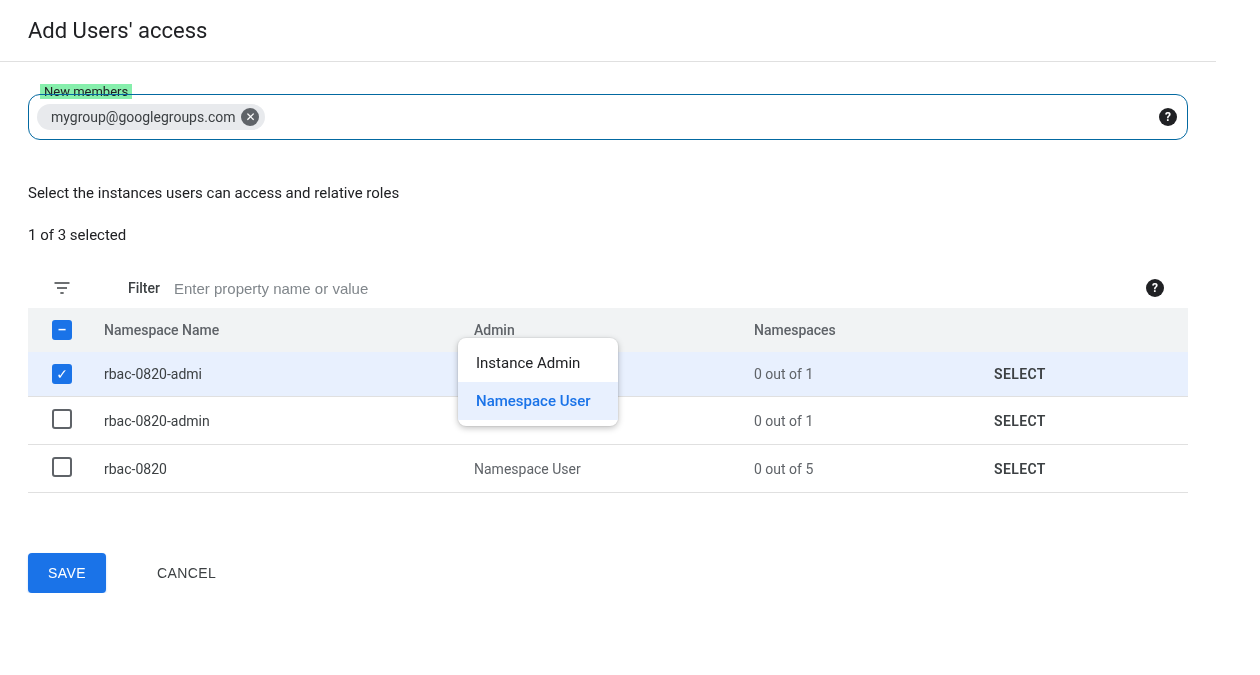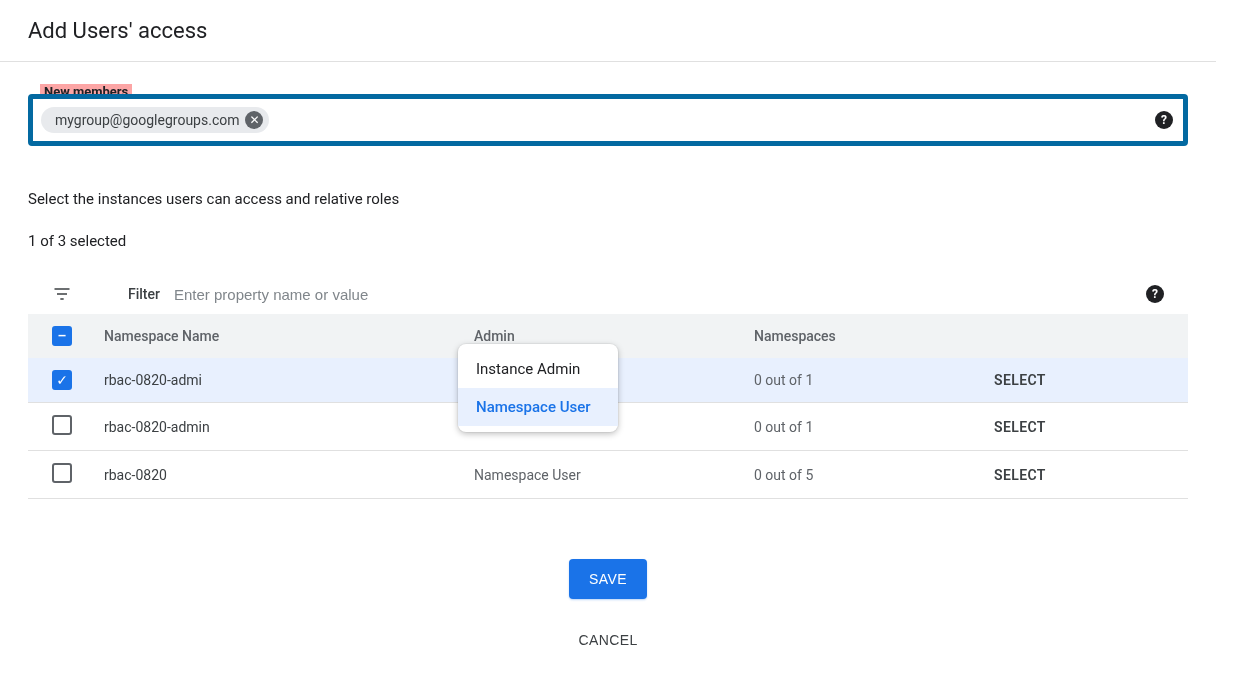--- a/index.html
+++ b/index.html
@@ -23,29 +23,29 @@
     padding: 0 28px;
   }
   .field-wrap {
     margin-top: 32px;
     position: relative;
   }
   .field-label {
     position: absolute;
     top: -10px;
     left: 12px;
-    background: #fca5a5;
+    background: #86efac;
     padding: 0 4px;
     font-size: 13px;
-    font-weight: 700;
+    font-weight: 400;
     color: #202124;
   }
   .chips-field {
-    border: 5px solid #0369a1;
-    border-radius: 4px;
+    border: 1px solid #0369a1;
+    border-radius: 12px;
     padding: 8px 40px 8px 8px;
     min-height: 46px;
     display: flex;
     align-items: center;
     gap: 6px;
     position: relative;
   }
   .chip {
     background: #e8eaed;
     border-radius: 16px;
@@ -205,22 +205,21 @@
   }
   .dropdown-item.highlight {
     background: #e8f0fe;
     color: #1a73e8;
     font-weight: 500;
   }
   .actions {
     margin-top: 60px;
     display: flex;
     align-items: center;
-    gap: 32px;
-    flex-direction: column;
+    gap: 45px;
   }
   .btn-primary {
     background: #1a73e8;
     color: #fff;
     border: none;
     border-radius: 4px;
     padding: 12px 20px;
     font-size: 14px;
     font-weight: 500;
     letter-spacing: 0.4px;

